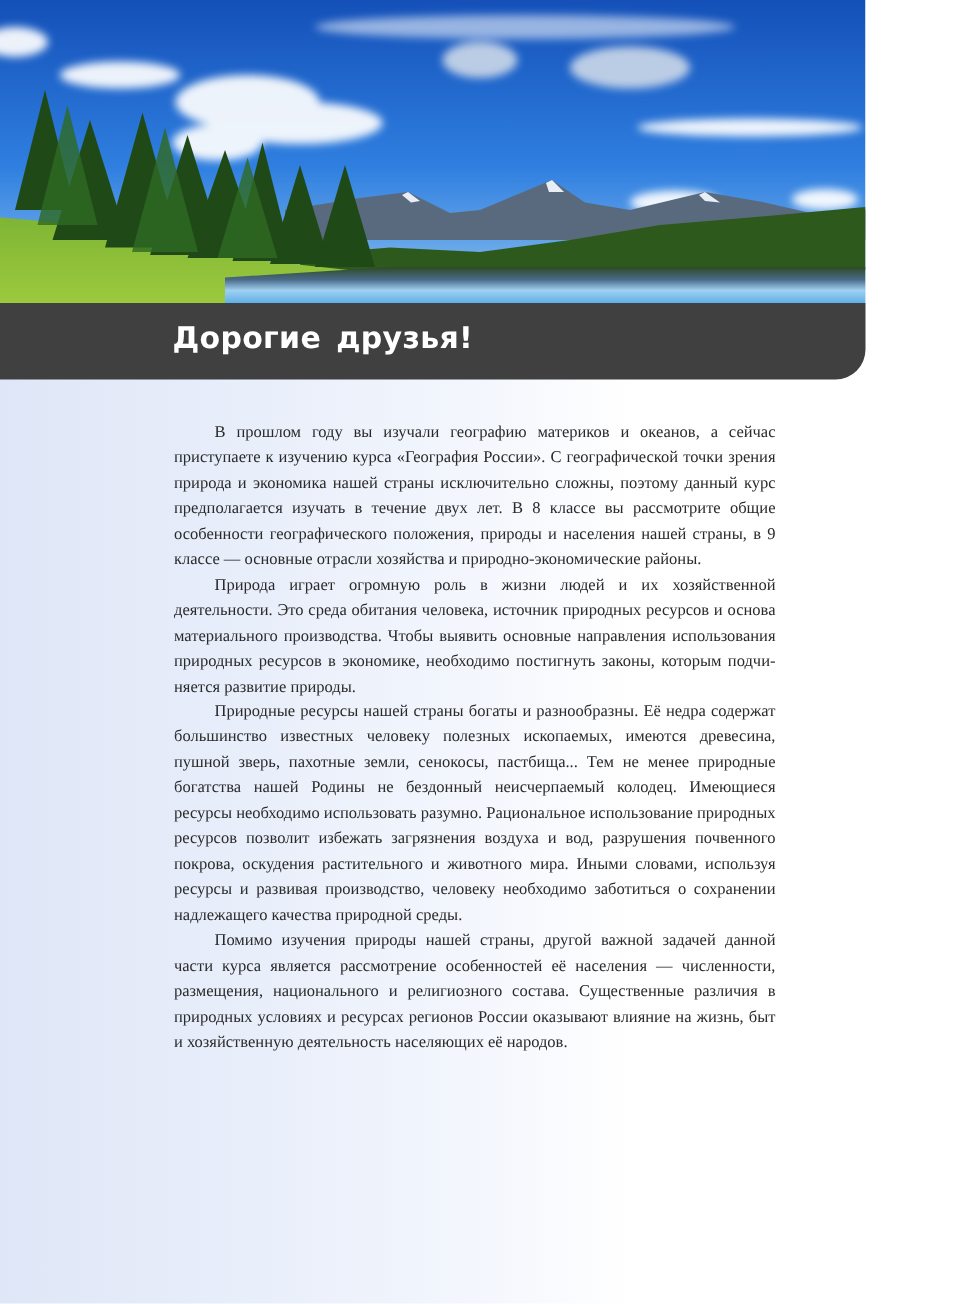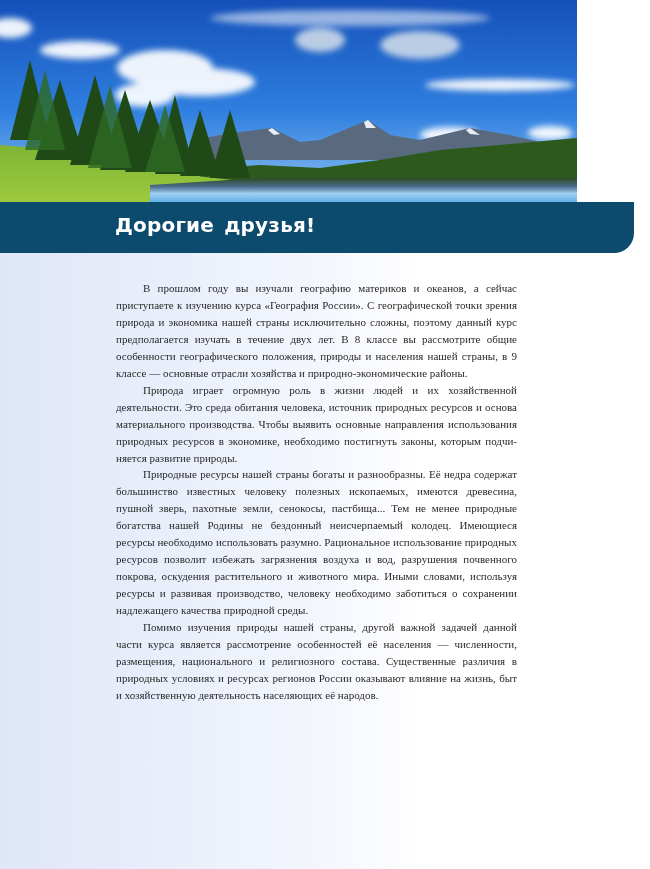--- a/index.html
+++ b/index.html
@@ -6,22 +6,22 @@
   body {
     width: 650px; height: 869px; overflow: hidden; position: relative;
     background: linear-gradient(90deg, #dfe6f7 0%, #e8eefa 25%, #f4f7fd 50%, #ffffff 65%, #ffffff 100%);
     font-family: "Liberation Serif", serif;
   }
   .photo {
     position: absolute; left: 0; top: 0; width: 577px; height: 202px; overflow: hidden;
   }
   .photo svg { display: block; }
   .banner {
-    position: absolute; left: 0; top: 202px; width: 634px; height: 51px;
-    background: #0c4a6e;
+    position: absolute; left: 0; top: 202px; width: 577px; height: 51px;
+    background: #404040;
     border-bottom-right-radius: 20px;
   }
   .banner-title {
     position: absolute; left: 115px; top: 11px;
     font-family: "DejaVu Sans", sans-serif; font-weight: bold;
     font-size: 20px; color: #ffffff; letter-spacing: 0.2px; word-spacing: 3px;
     white-space: nowrap;
   }
   .body-text {
     position: absolute; left: 116px; top: 280px; width: 401px;

